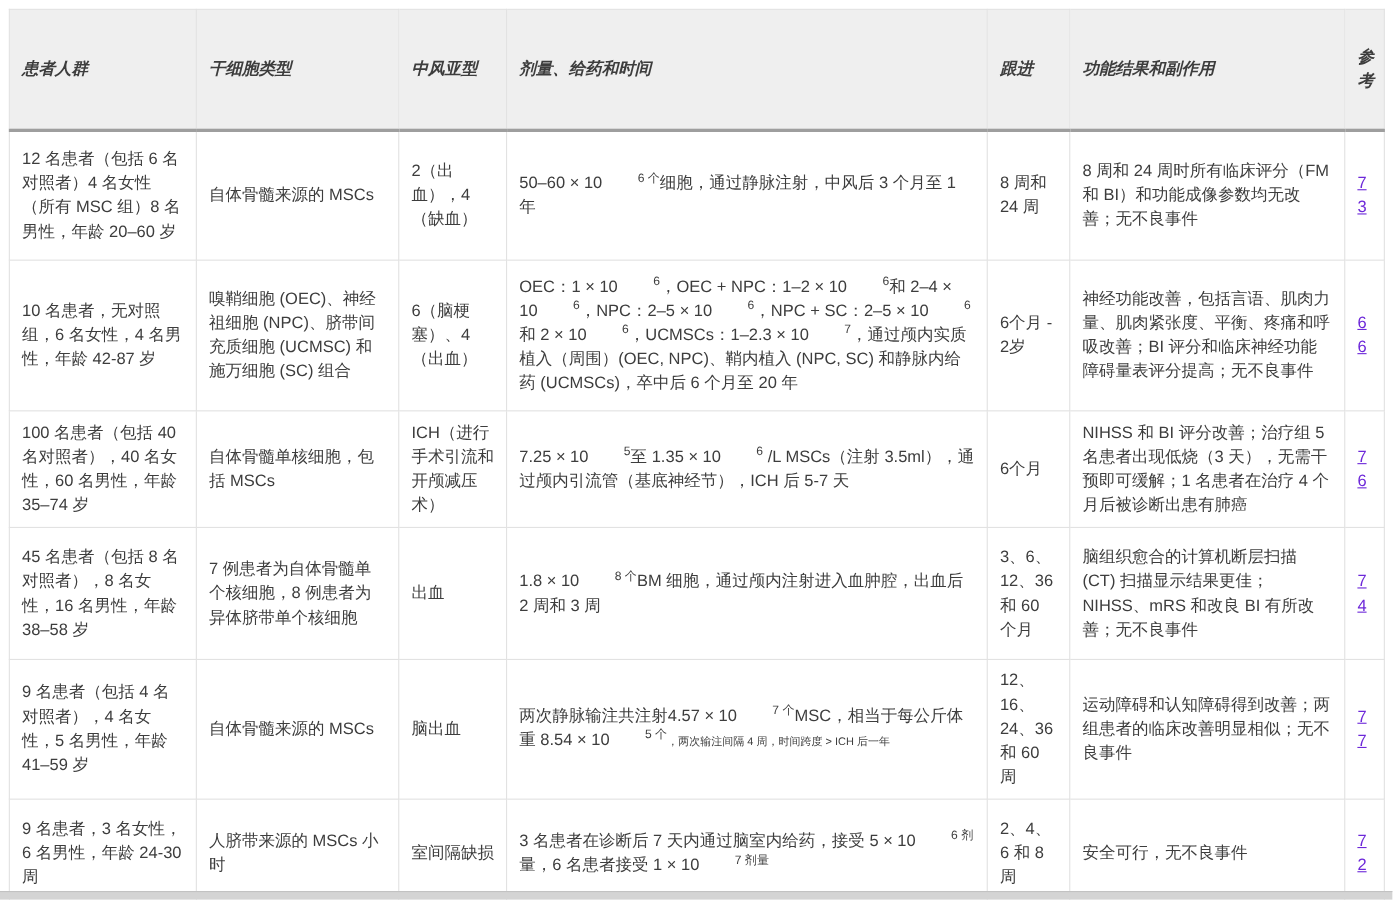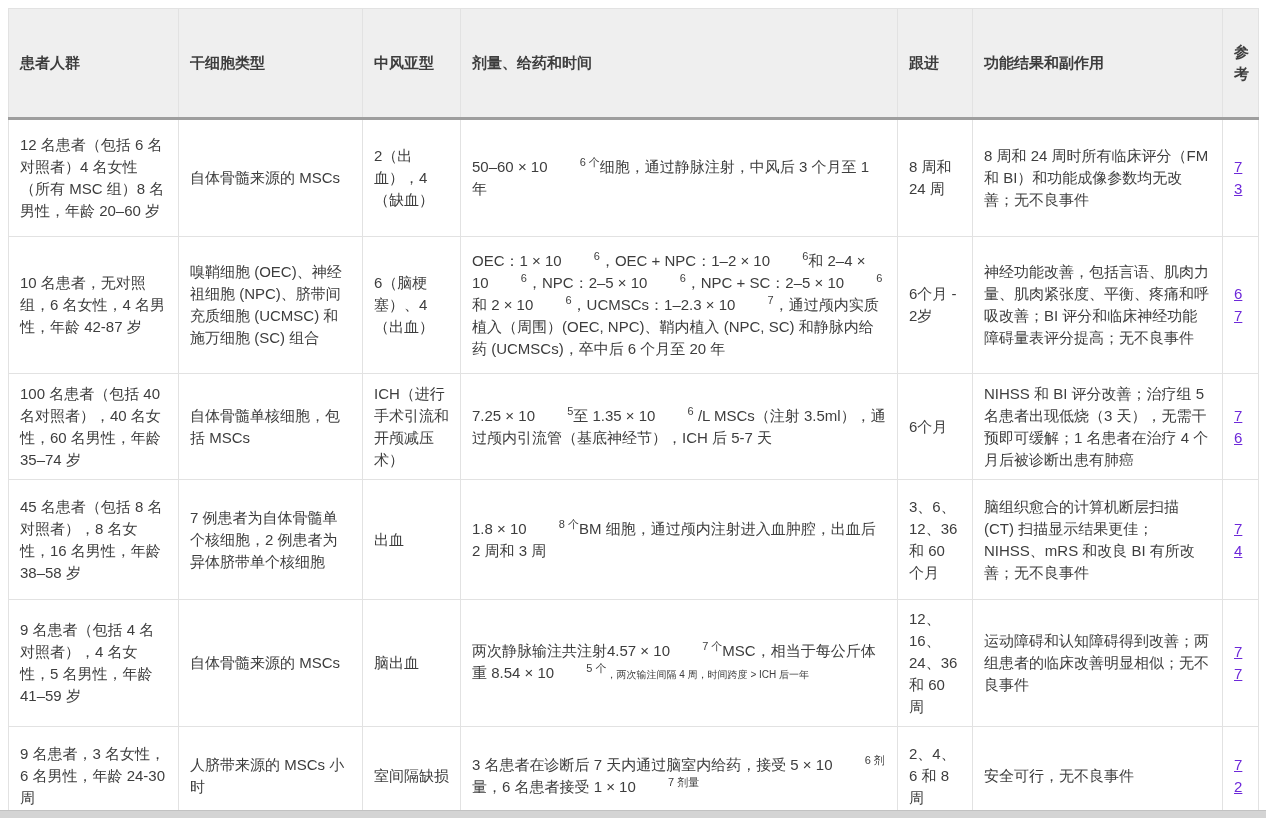--- a/index.html
+++ b/index.html
@@ -26,21 +26,21 @@
     border: 1px solid #e2e2e2;
     text-align: left;
     vertical-align: middle;
     padding: 8px 11px;
     color: #3d3d3d;
     font-size: 15px;
     line-height: 22px;
     word-break: break-word;
     overflow: hidden;
   }
-  thead tr { height: 110px; }
+  thead tr { height: 110px; font-style: italic; }
   th {
     background: #efefef;
     border-bottom: 3px solid #9e9e9e;
     font-weight: bold;
   }
   tbody tr:nth-child(1) { height: 118px; }
   tbody tr:nth-child(2) { height: 137px; }
   tbody tr:nth-child(3) { height: 106px; }
   tbody tr:nth-child(4) { height: 120px; }
   tbody tr:nth-child(5) { height: 115px; }
@@ -105,36 +105,36 @@
     <td><a class="ref" href="#">73</a></td>
   </tr>
 
   <tr>
     <td>10 名患者，无对照组，6 名女性，4 名男性，年龄 42-87 岁</td>
     <td>嗅鞘细胞 (OEC)、神经祖细胞 (NPC)、脐带间充质细胞 (UCMSC) 和施万细胞 (SC) 组合</td>
     <td>6（脑梗塞）、4（出血）</td>
     <td><span>OEC：1 × 10 </span><sup>6</sup><span>，OEC + NPC：1–2 × 10 </span><sup>6</sup><span>和 2–4 × 10 </span><sup>6</sup><span>，NPC：2–5 × 10 </span><sup>6</sup><span>，NPC + SC：2–5 × 10 </span><sup>6</sup><span>和 2 × 10 </span><sup>6</sup><span>，UCMSCs：1–2.3 × 10 </span><sup>7</sup><span>，通过颅内实质植入（周围）(OEC, NPC)、鞘内植入 (NPC, SC) 和静脉内给药 (UCMSCs)，卒中后 6 个月至 20 年</span></td>
     <td>6个月 - 2岁</td>
     <td>神经功能改善，包括言语、肌肉力量、肌肉紧张度、平衡、疼痛和呼吸改善；BI 评分和临床神经功能障碍量表评分提高；无不良事件</td>
-    <td><a class="ref" href="#">67</a></td>
+    <td><a class="ref" href="#">66</a></td>
   </tr>
 
   <tr>
     <td>100 名患者（包括 40 名对照者），40 名女性，60 名男性，年龄 35–74 岁</td>
     <td>自体骨髓单核细胞，包括 MSCs</td>
     <td>ICH（进行手术引流和开颅减压术）</td>
     <td><span>7.25 × 10 </span><sup>5</sup><span>至 1.35 × 10 </span><sup>6</sup><span> /L MSCs（注射 3.5ml），通过颅内引流管（基底神经节），ICH 后 5-7 天</span></td>
     <td>6个月</td>
     <td>NIHSS 和 BI 评分改善；治疗组 5 名患者出现低烧（3 天），无需干预即可缓解；1 名患者在治疗 4 个月后被诊断出患有肺癌</td>
     <td><a class="ref" href="#">76</a></td>
   </tr>
 
   <tr>
     <td>45 名患者（包括 8 名对照者），8 名女性，16 名男性，年龄 38–58 岁</td>
-    <td>7 例患者为自体骨髓单个核细胞，2 例患者为异体脐带单个核细胞</td>
+    <td>7 例患者为自体骨髓单个核细胞，8 例患者为异体脐带单个核细胞</td>
     <td>出血</td>
     <td><span>1.8 × 10 </span><sup>8 个</sup><span>BM 细胞，通过颅内注射进入血肿腔，出血后 2 周和 3 周</span></td>
     <td>3、6、12、36 和 60 个月</td>
     <td>脑组织愈合的计算机断层扫描 (CT) 扫描显示结果更佳；NIHSS、mRS 和改良 BI 有所改善；无不良事件</td>
     <td><a class="ref" href="#">74</a></td>
   </tr>
 
   <tr>
     <td>9 名患者（包括 4 名对照者），4 名女性，5 名男性，年龄 41–59 岁</td>
     <td>自体骨髓来源的 MSCs</td>

